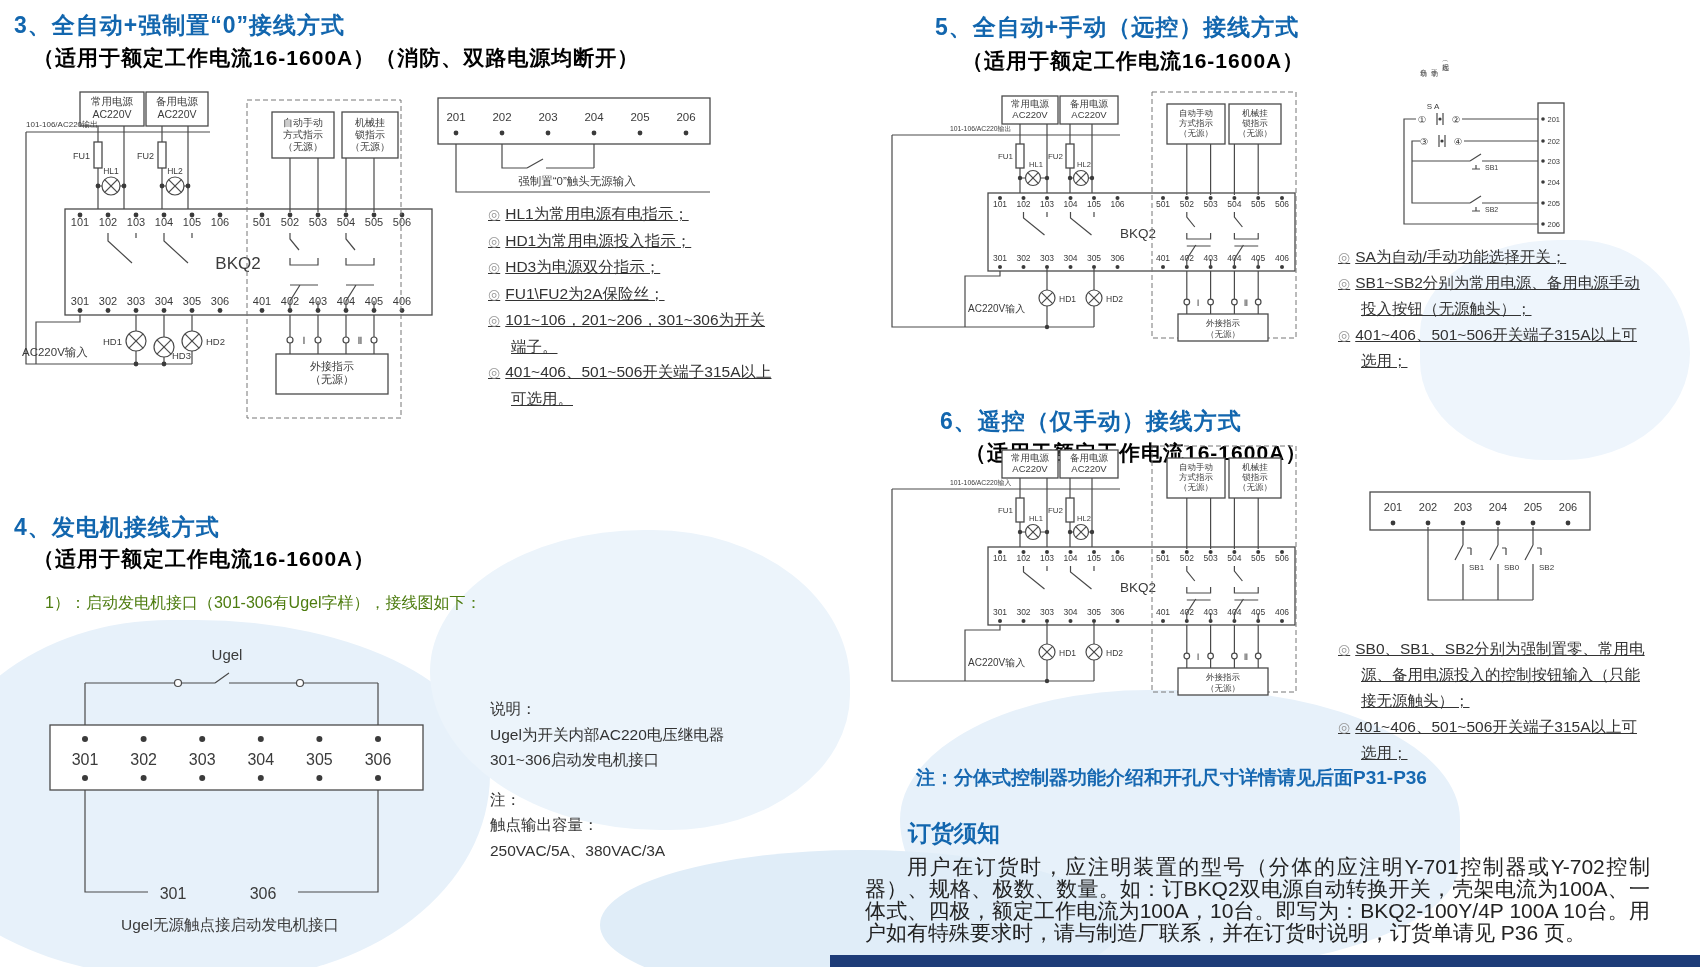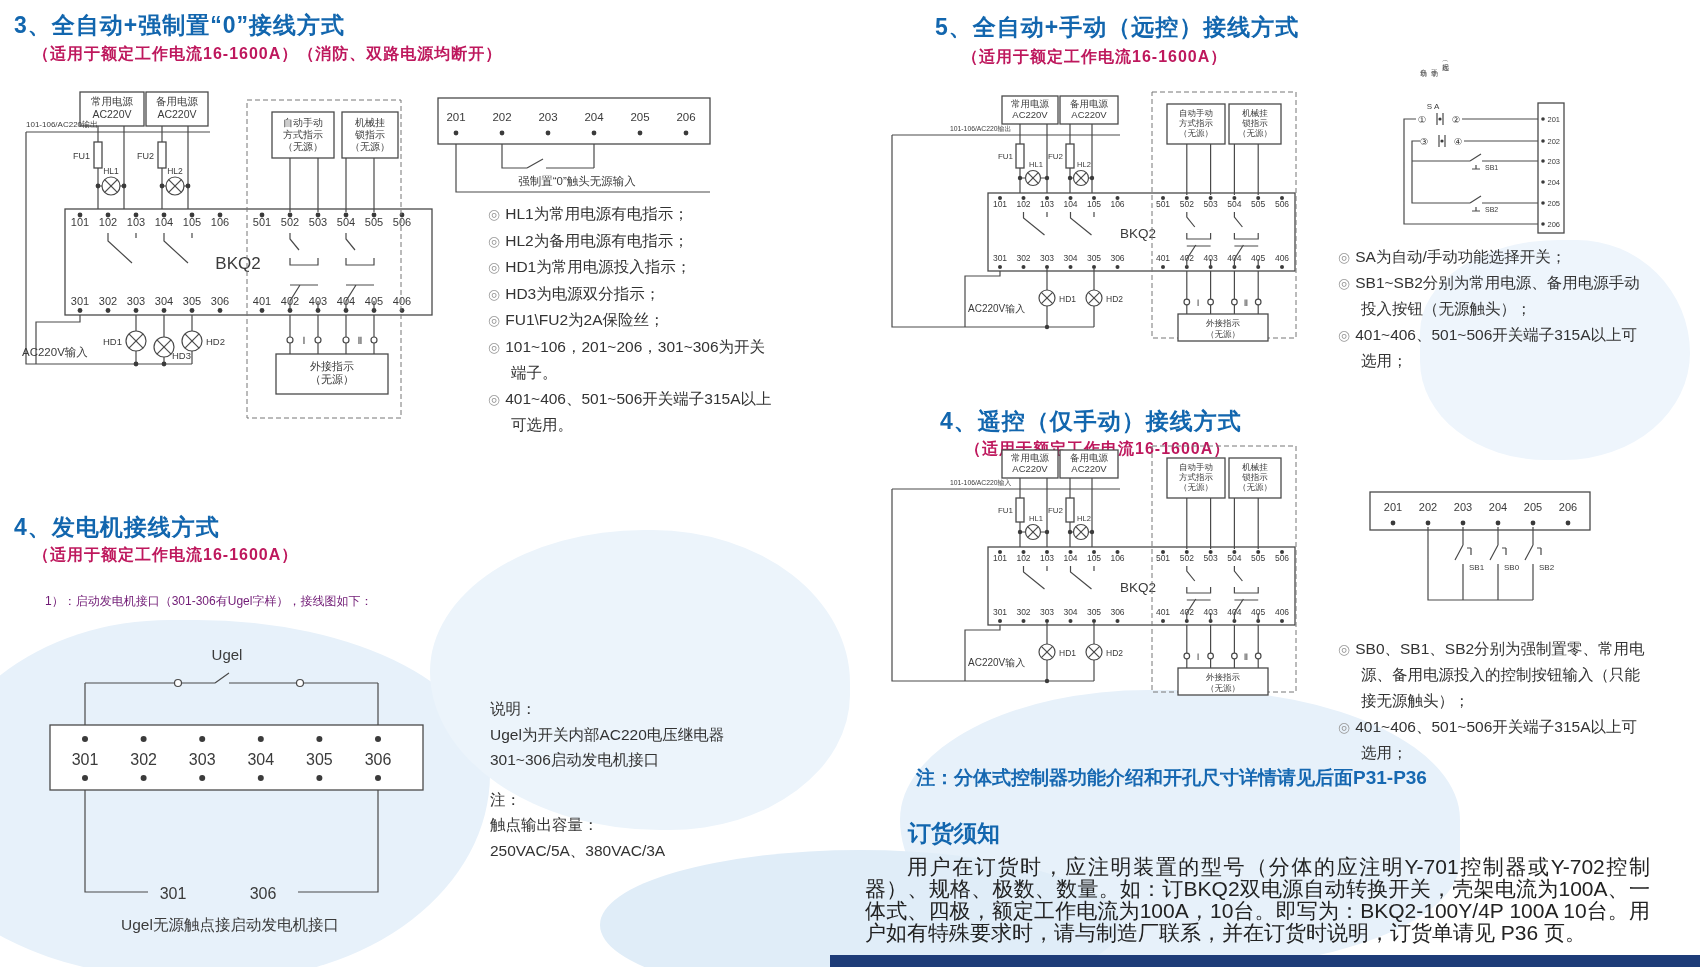--- a/index.html
+++ b/index.html
@@ -4,24 +4,24 @@
 <style>
   html,body { margin:0; padding:0; }
   body {
     width:1700px; height:967px; position:relative; overflow:hidden;
     background:#ffffff; font-family:"Liberation Sans", sans-serif;
   }
   .abs { position:absolute; }
   .layer { z-index:2; }
   .wm { position:absolute; z-index:0; background:#e7f1fa; }
   .title { font-weight:bold; color:#1266ae; font-size:23px; letter-spacing:1px; white-space:nowrap; }
-  .subtitle { font-weight:600; color:#be185d; font-size:16px; letter-spacing:1px; white-space:nowrap; }
-  .intro { font-size:12px; color:#701a75; white-space:nowrap; }
+  .subtitle { font-weight:600; color:#000000; font-size:21px; letter-spacing:1px; white-space:nowrap; }
+  .intro { font-size:16px; color:#4d7c0f; white-space:nowrap; }
   .blist { font-size:15.5px; color:#333; }
-  .blist .blt { padding-left:23px; text-indent:-23px; line-height:25.5px; }
+  .blist .blt { padding-left:23px; text-indent:-23px; line-height:25.5px;text-decoration:underline; }
   .blist.lh26 .blt { line-height:26px; }
   .blt-m { color:#999; margin-right:5px; font-size:14px; }
   .notes { font-size:15.5px; color:#333; }
   .notes div { line-height:25.5px; white-space:nowrap; }
   .notes .gap { height:14px; }
   .note-line { font-size:19px; color:#1668b1; font-weight:700; white-space:nowrap; }
   .order-h { font-size:23px; font-weight:bold; color:#1266ae;text-align:center; }
   .order-p { font-size:21px; line-height:22px; color:#222; text-align:justify; text-indent:2em; }
   .footer-bar { background:#1e3c78; }
   svg.diag { position:absolute; z-index:2; overflow:visible; }
@@ -194,21 +194,20 @@
       <circle cx="630" cy="47" r="2.4" class="dot"></circle>
       <text x="676" y="35">206</text>
       <circle cx="676" cy="47" r="2.4" class="dot"></circle>
     </g>
   <path d="M446,58 V106 H700 M492,58 V82 H517 M517,82 l16,-9 M536,82 H584 M584,82 V58"></path>
   <text x="567" y="99" font-size="11.5" text-anchor="middle">强制置“0”触头无源输入</text>
 </svg>
 
 <div class="abs layer blist" style="left:488px;top:201px;width:288px;">
     <div class="blt"><span class="blt-m">◎</span><span>HL1为常用电源有电指示；</span></div>
-    <div class="blt"><span class="blt-m">◎</span><span>HL2为备用电源有电指示；</span></div>
     <div class="blt"><span class="blt-m">◎</span><span>HD1为常用电源投入指示；</span></div>
     <div class="blt"><span class="blt-m">◎</span><span>HD3为电源双分指示；</span></div>
     <div class="blt"><span class="blt-m">◎</span><span>FU1\FU2为2A保险丝；</span></div>
     <div class="blt"><span class="blt-m">◎</span><span>101~106，201~206，301~306为开关端子。</span></div>
     <div class="blt"><span class="blt-m">◎</span><span>401~406、501~506开关端子315A以上可选用。</span></div>
   </div>
 
 <div class="abs layer title" style="left:14px;top:512px;">4、发电机接线方式</div>
 <div class="abs layer subtitle" style="left:33px;top:545px;">（适用于额定工作电流16-1600A）</div>
 <div class="abs layer intro" style="left:45px;top:593px;">1）：启动发电机接口（301-306有Ugel字样），接线图如下：</div>
@@ -416,21 +415,21 @@
     <text x="155.5" y="171.8" font-size="7.5">206</text>
   </svg>
 </div>
 
 <div class="abs layer blist lh26" style="left:1338px;top:244px;width:302px;">
     <div class="blt"><span class="blt-m">◎</span><span>SA为自动/手动功能选择开关；</span></div>
     <div class="blt"><span class="blt-m">◎</span><span>SB1~SB2分别为常用电源、备用电源手动投入按钮（无源触头）；</span></div>
     <div class="blt"><span class="blt-m">◎</span><span>401~406、501~506开关端子315A以上可选用；</span></div>
   </div>
 
-<div class="abs layer title" style="left:940px;top:406px;">4、遥控（仅手动）接线方式</div>
+<div class="abs layer title" style="left:940px;top:406px;">6、遥控（仅手动）接线方式</div>
 <div class="abs layer subtitle" style="left:965px;top:439px;">（适用于额定工作电流16-1600A）</div>
 
 <svg class="diag" style="left:870px;top:440px;" width="432" height="260" viewBox="0 0 432 260">
   <path d="M22,49 H250 M22,49 V241 H224 M95,241 V190 H130 V182"></path>
   <path d="M150,38 V107 M177,38 V107 M200,38 V107 M222,38 V107"></path>
   <path d="M150,92 H177 M200,92 H222"></path>
   <rect class="box" x="132" y="10" width="56" height="28"></rect>
   <rect class="box" x="190" y="10" width="58" height="28"></rect>
   <text x="160" y="21" font-size="9.5" text-anchor="middle">常用电源</text>
   <text x="160" y="32" font-size="9.5" text-anchor="middle">AC220V</text>

